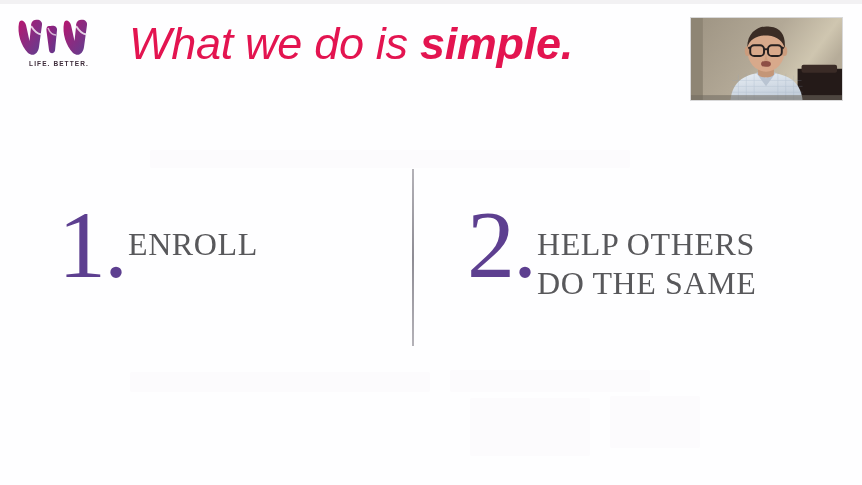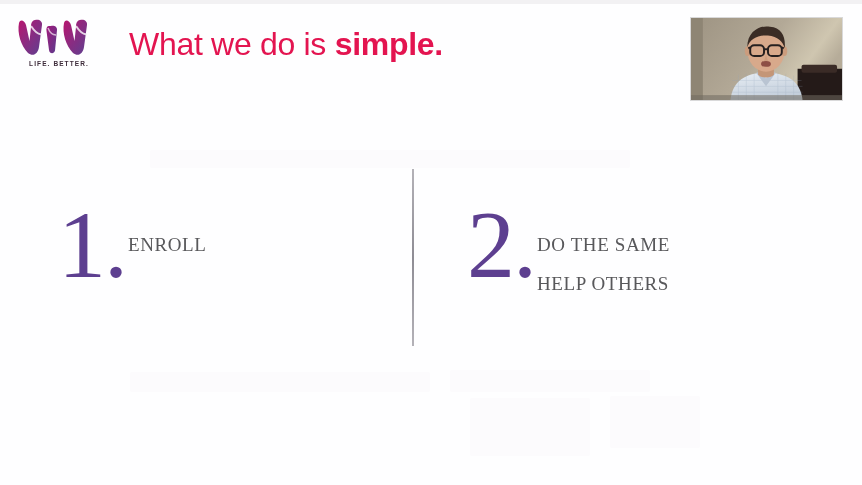--- a/index.html
+++ b/index.html
@@ -70,25 +70,26 @@
     color: #3d2b3a;
     white-space: nowrap;
   }
 
   
   .title {
     position: absolute;
     left: 129px;
     top: 18px;
     font-family: "Liberation Sans", sans-serif;
-    font-size: 32px;
+    font-size: 45px;
     line-height: 52px;
     color: #e31450;
     white-space: nowrap;
     letter-spacing: -0.3px;
+    font-style: italic;
   }
   .title .light { font-weight: 400; }
   .title .bold  { font-weight: 700; }
   .title .dot   { font-weight: 700; }
 
   
   .video-thumb {
     position: absolute;
     left: 690px;
     top: 17px;
@@ -131,21 +132,21 @@
     letter-spacing: -2px;
     margin-top: -4px;
   }
   .item-1 .numeral { margin-right: 2px; }
   .item-2 .numeral { margin-right: 2px; }
 
   .item-text {
     display: block;
     margin-top: 22px;
     font-family: "Liberation Serif", serif;
-    font-size: 19px;
+    font-size: 32px;
     line-height: 39px;
     color: #58585b;
     letter-spacing: 0.6px;
     white-space: nowrap;
   }
   .item-text .line { display: block; }
 </style>
 </head>
 <body>
 
@@ -257,18 +258,18 @@
   <div class="item item-1">
     <span class="numeral">1.</span>
     <span class="item-text">
       <span class="line">ENROLL</span>
     </span>
   </div>
 
   <div class="item item-2">
     <span class="numeral">2.</span>
     <span class="item-text">
+      <span class="line">HELP OTHERS</span>
       <span class="line">DO THE SAME</span>
-      <span class="line">HELP OTHERS</span>
     </span>
   </div>
 
 </div>
 
 </body></html>

